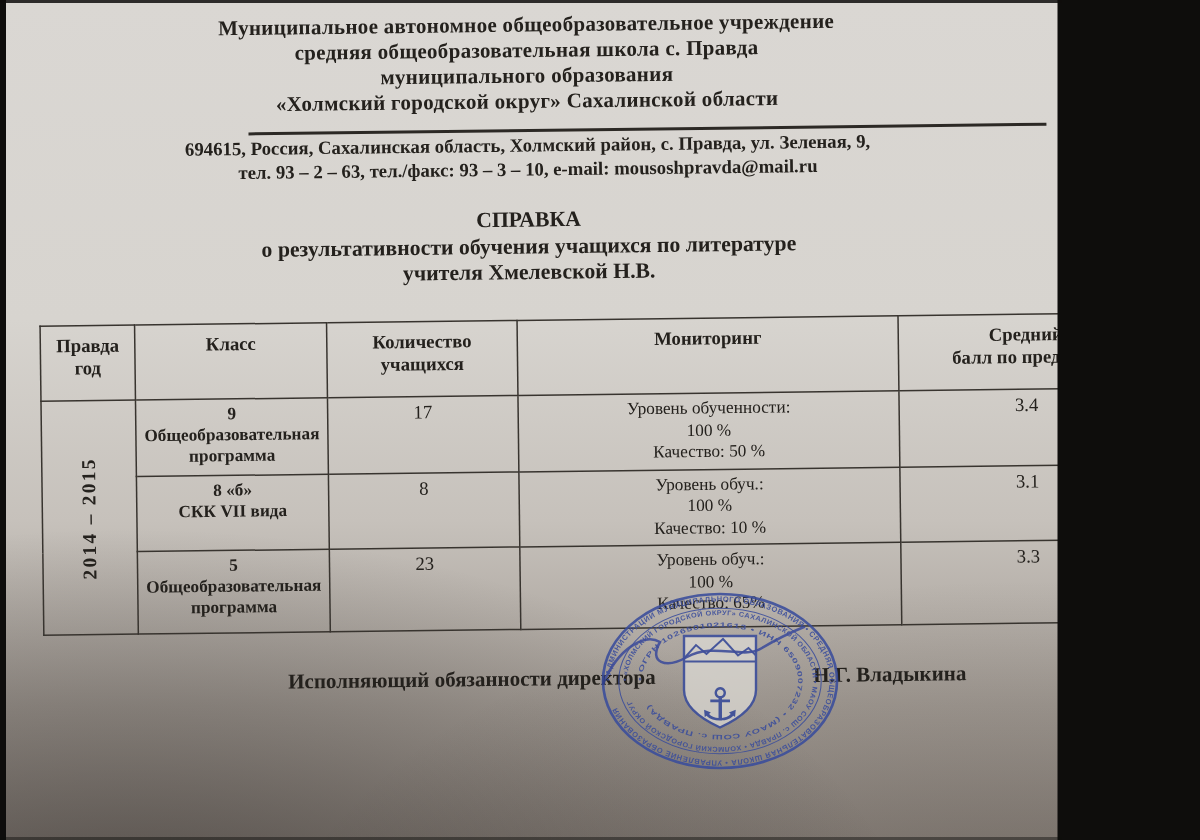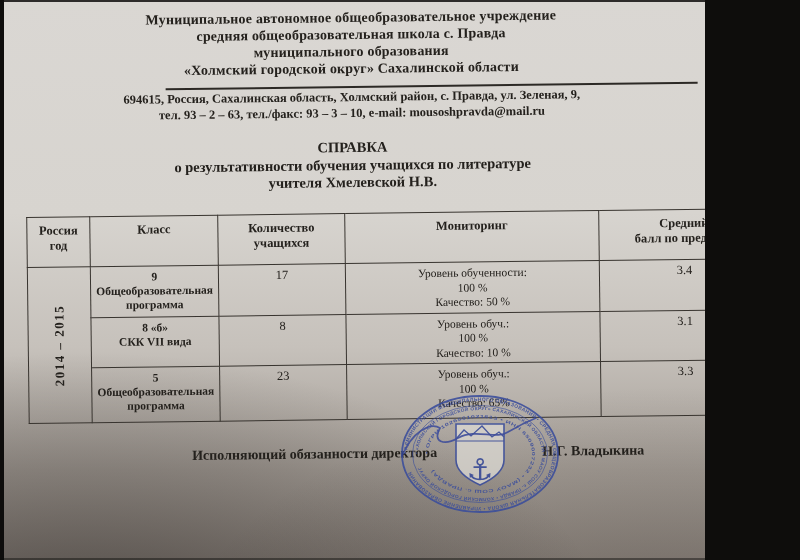--- a/index.html
+++ b/index.html
@@ -93,21 +93,21 @@
       <colgroup>
         <col style="width:63px">
           <col style="width:128px">
           <col style="width:127px">
         <col style="width:254px">
           <col style="width:170px">
       </colgroup>
       <thead>
         <tr>
           <th>
-            <span style="display:block">Россия</span>
+            <span style="display:block">Правда</span>
             <span style="display:block">год</span>
           </th>
           <th>
             <span style="display:block">Класс</span>
           </th>
           <th>
             <span style="display:block">Количество</span>
             <span style="display:block">учащихся</span>
           </th>
           <th>

